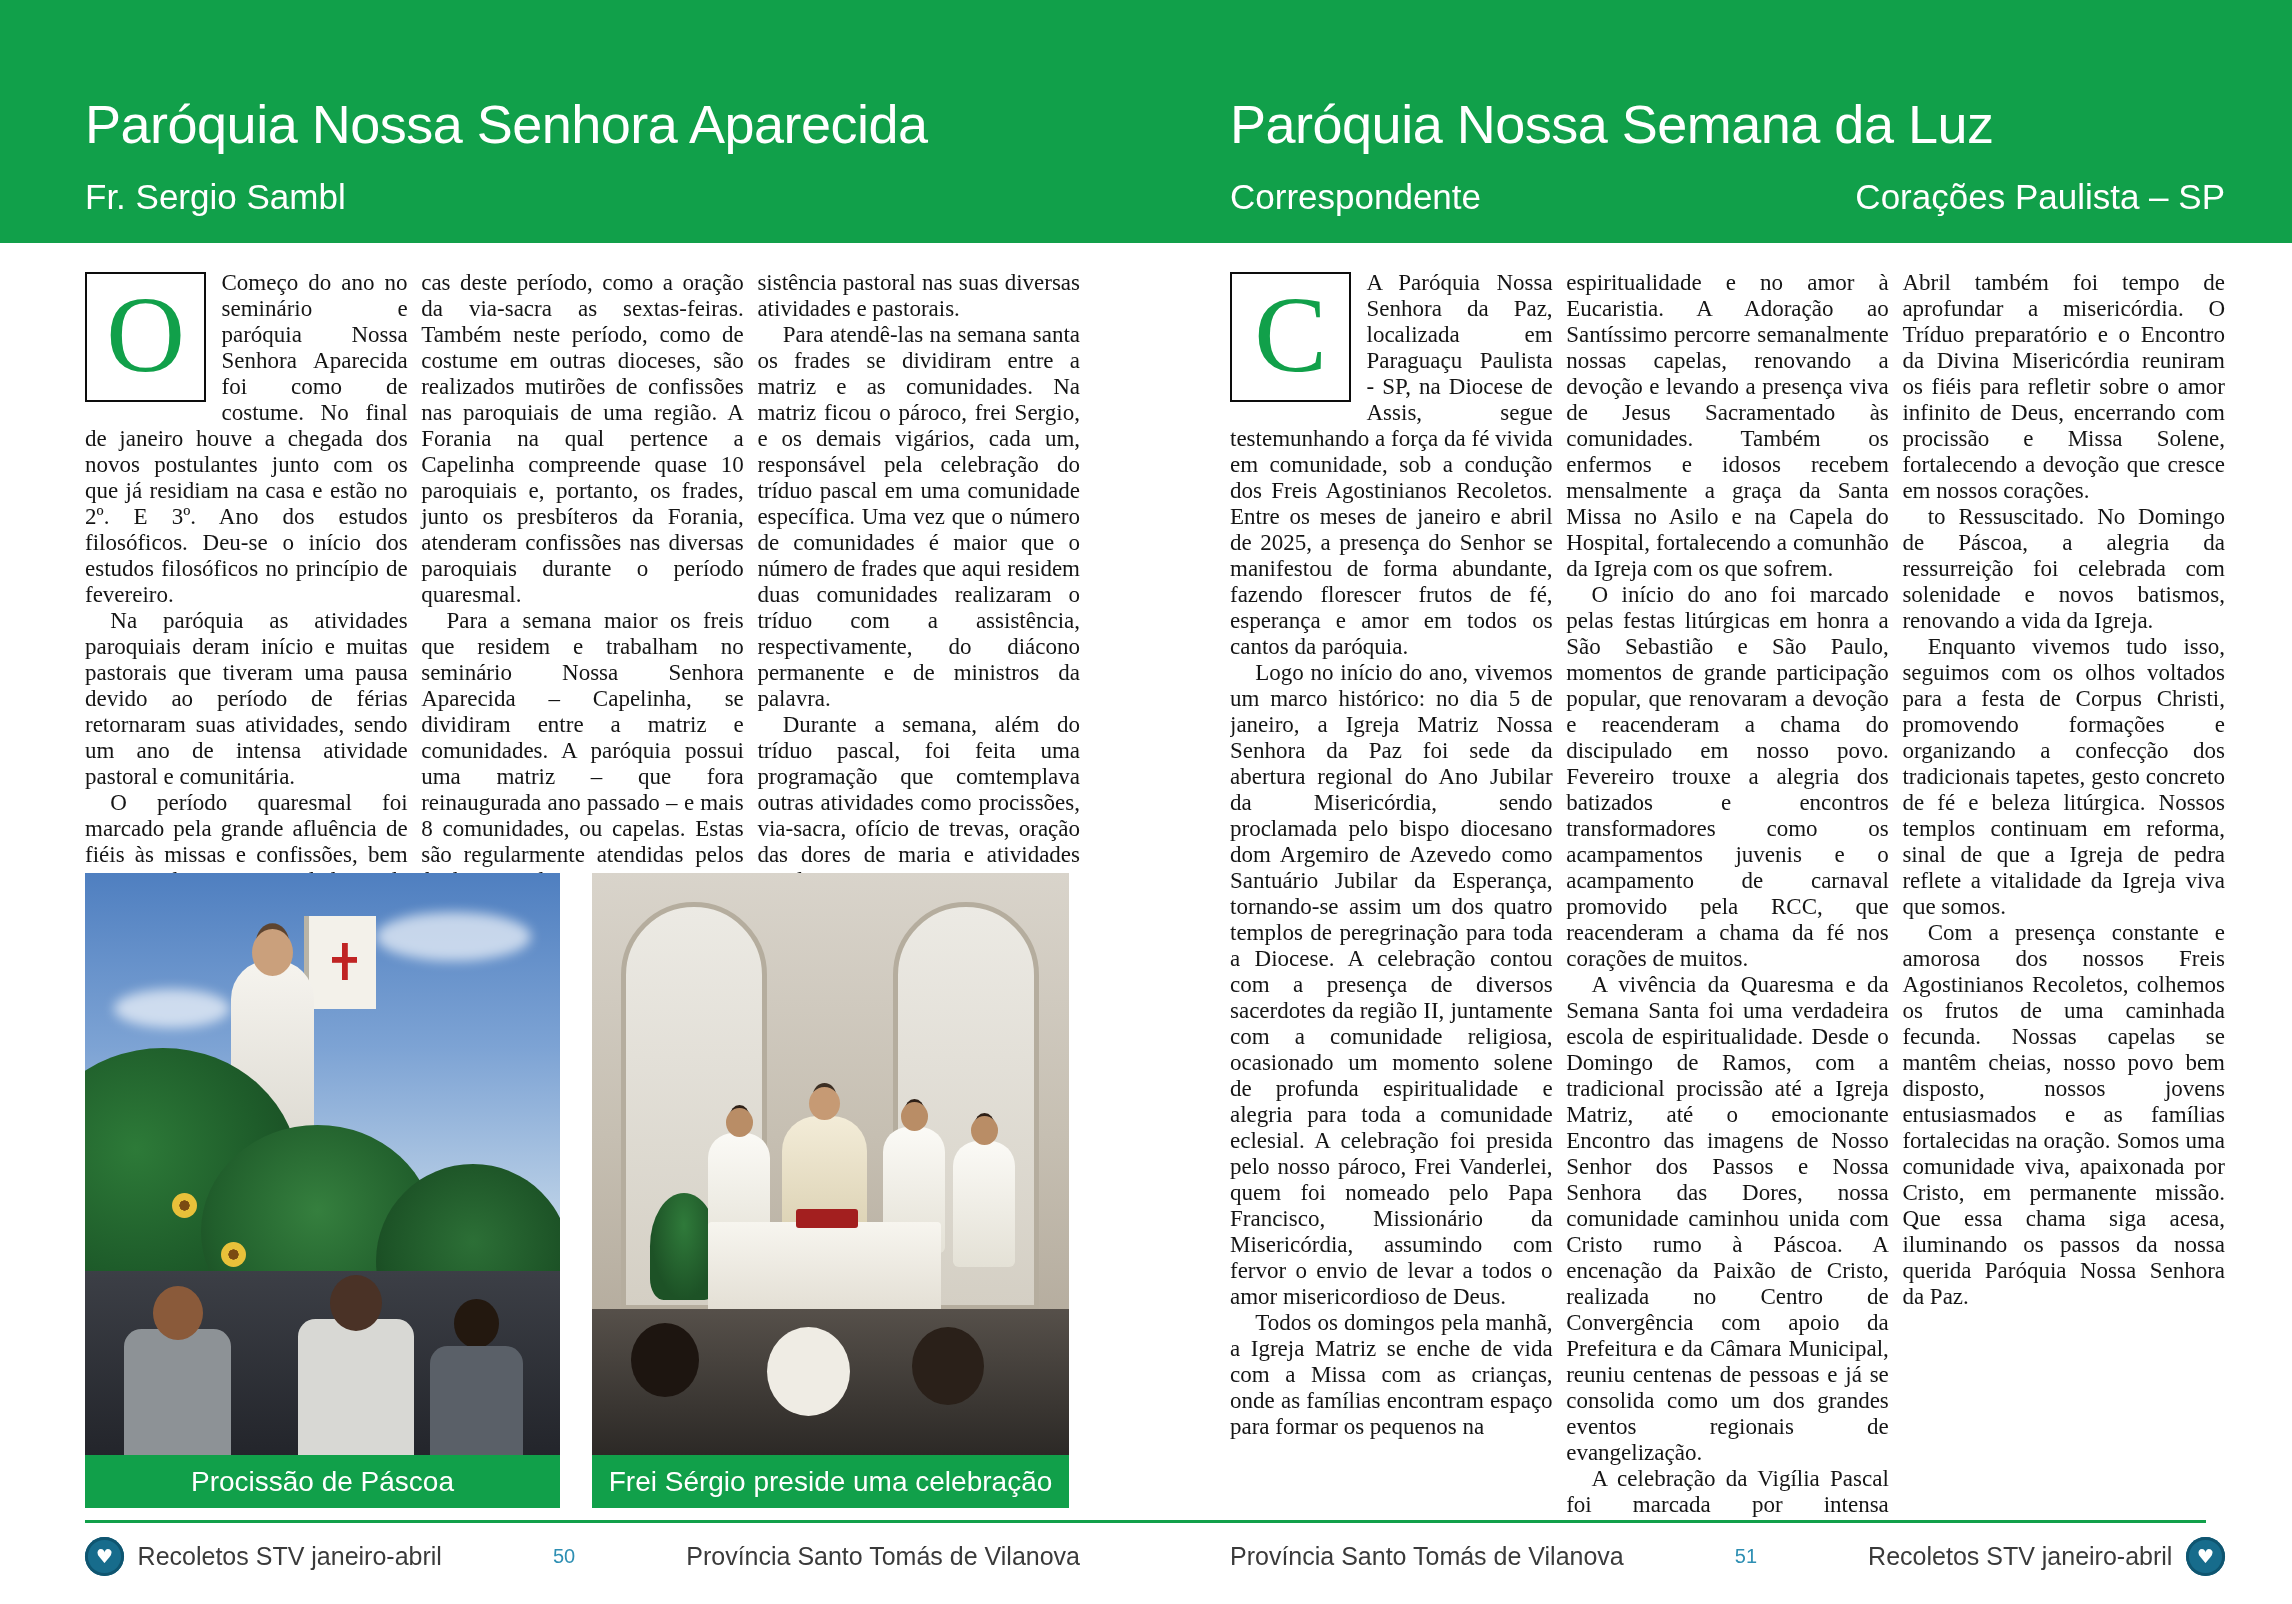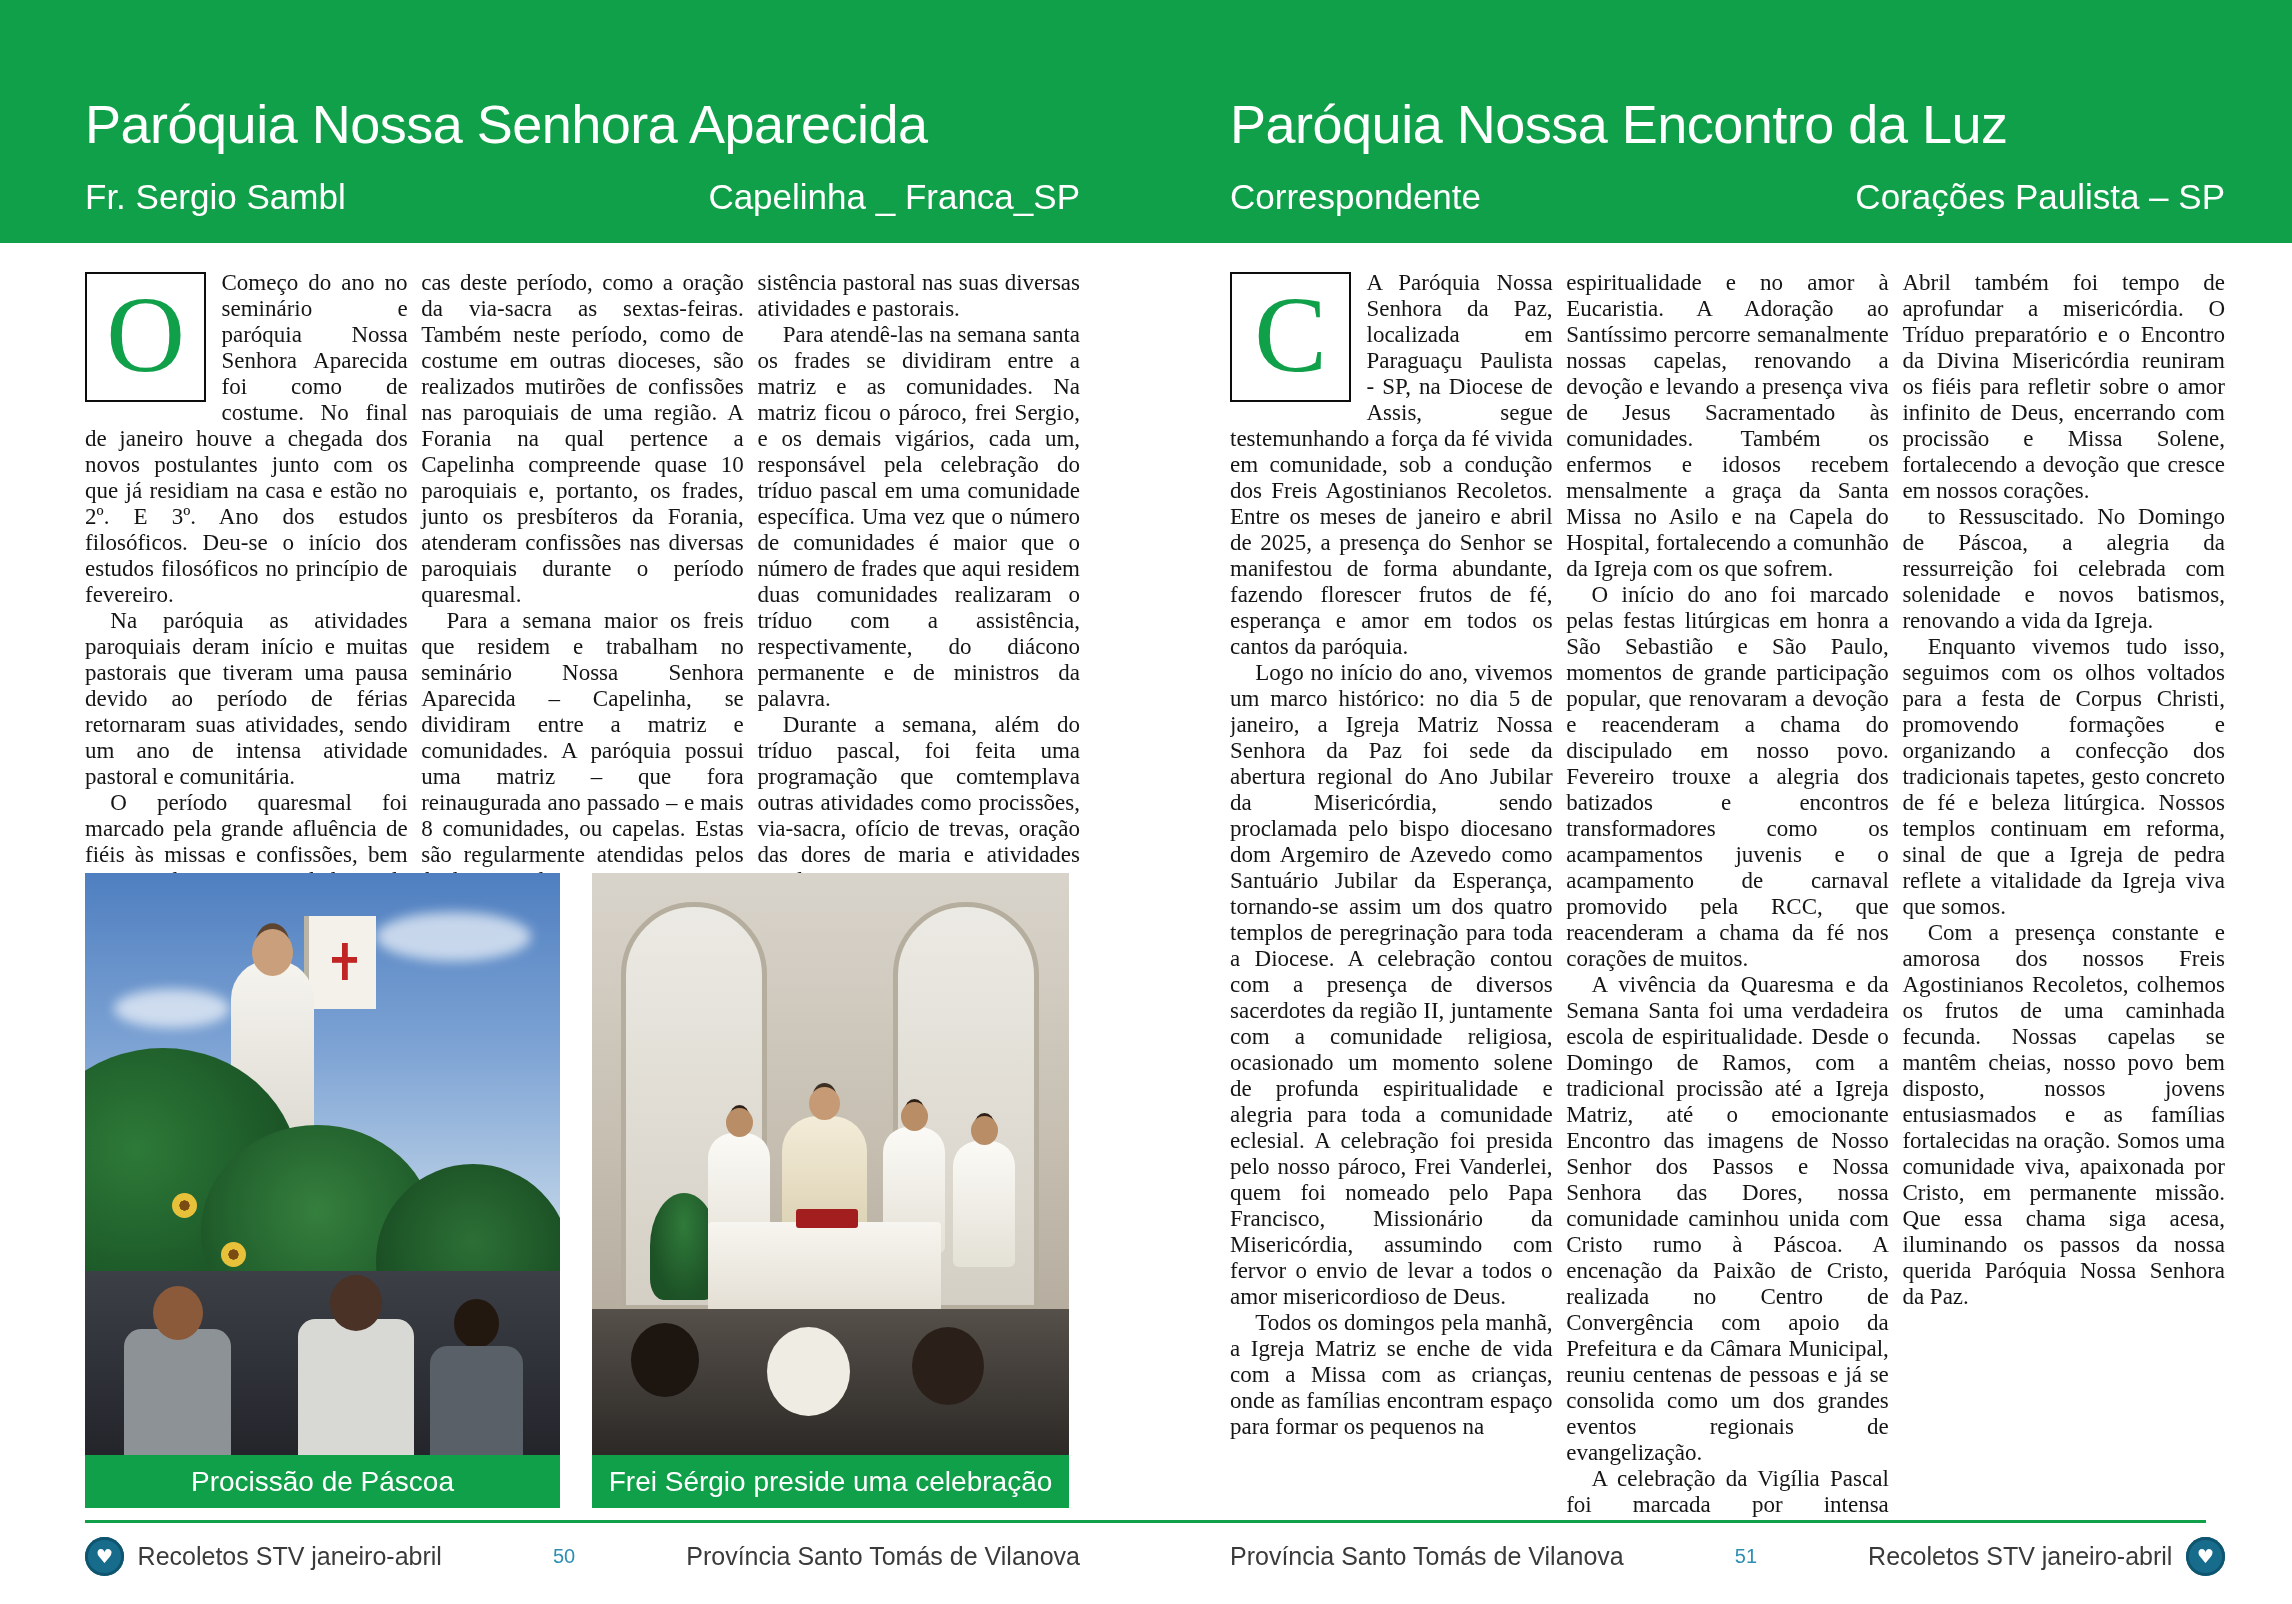--- a/index.html
+++ b/index.html
@@ -93,25 +93,24 @@
 </head>
 <body>
 
 <div class="spread">
 
   <div class="header-band">
     <div class="head-half head-left">
       <div class="page-title">Paróquia Nossa Senhora Aparecida</div>
       <div class="subtitle-row">
         <span>Fr. Sergio Sambl</span>
-        <span>Capelinha _ Franca_SP</span>
       </div>
     </div>
     <div class="head-half head-right">
-      <div class="page-title">Paróquia Nossa Encontro da Luz</div>
+      <div class="page-title">Paróquia Nossa Semana da Luz</div>
       <div class="subtitle-row">
         <span>Correspondente</span>
         <span>Corações Paulista – SP</span>
       </div>
     </div>
   </div>
 
   <div class="cols cols-left">
     <div class="col">
       <div class="dropcap">

